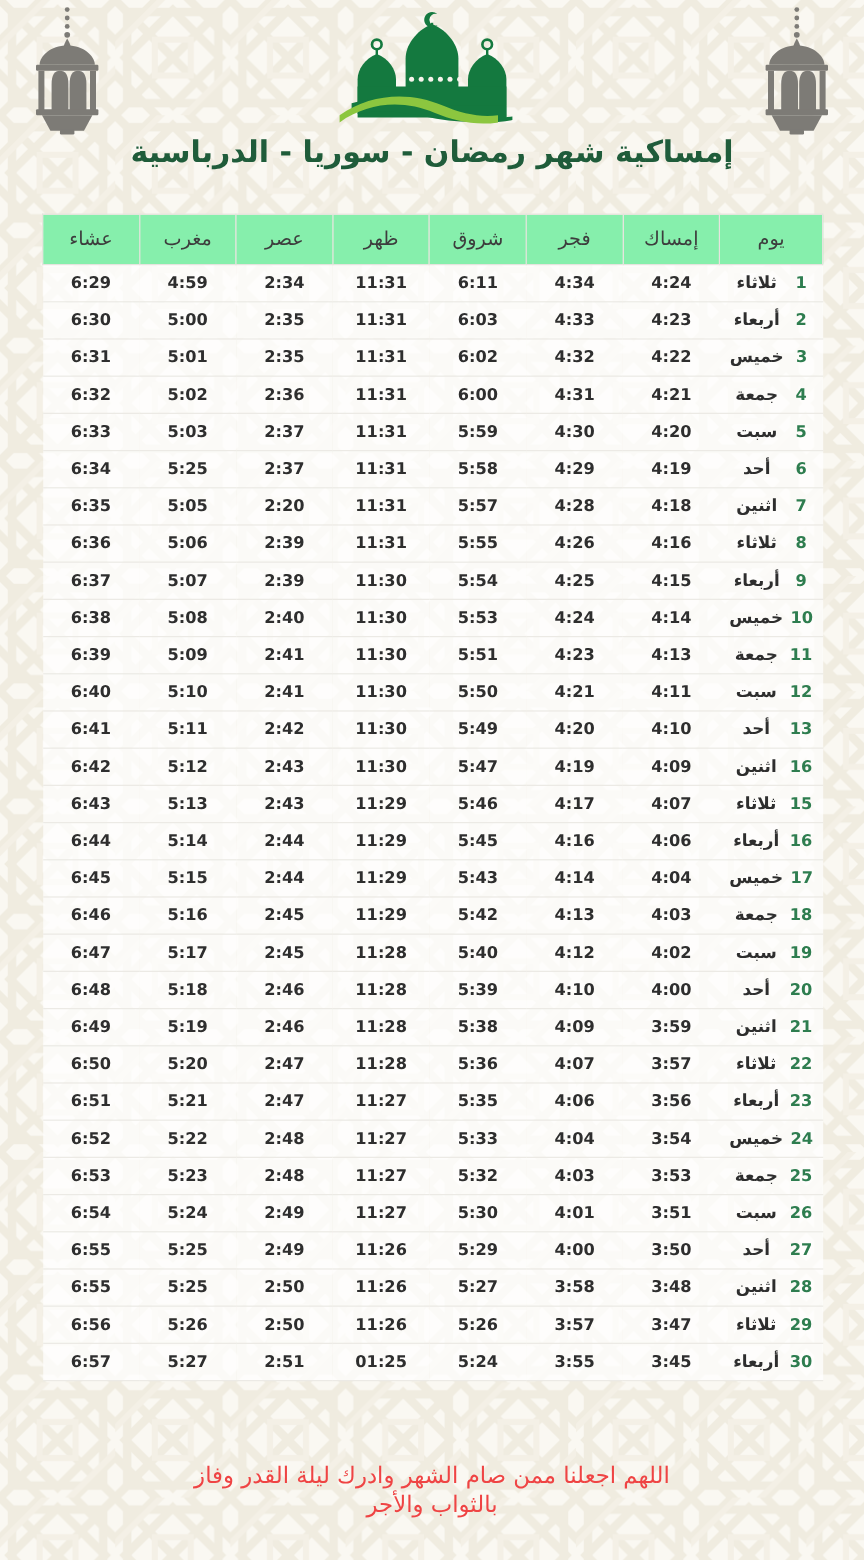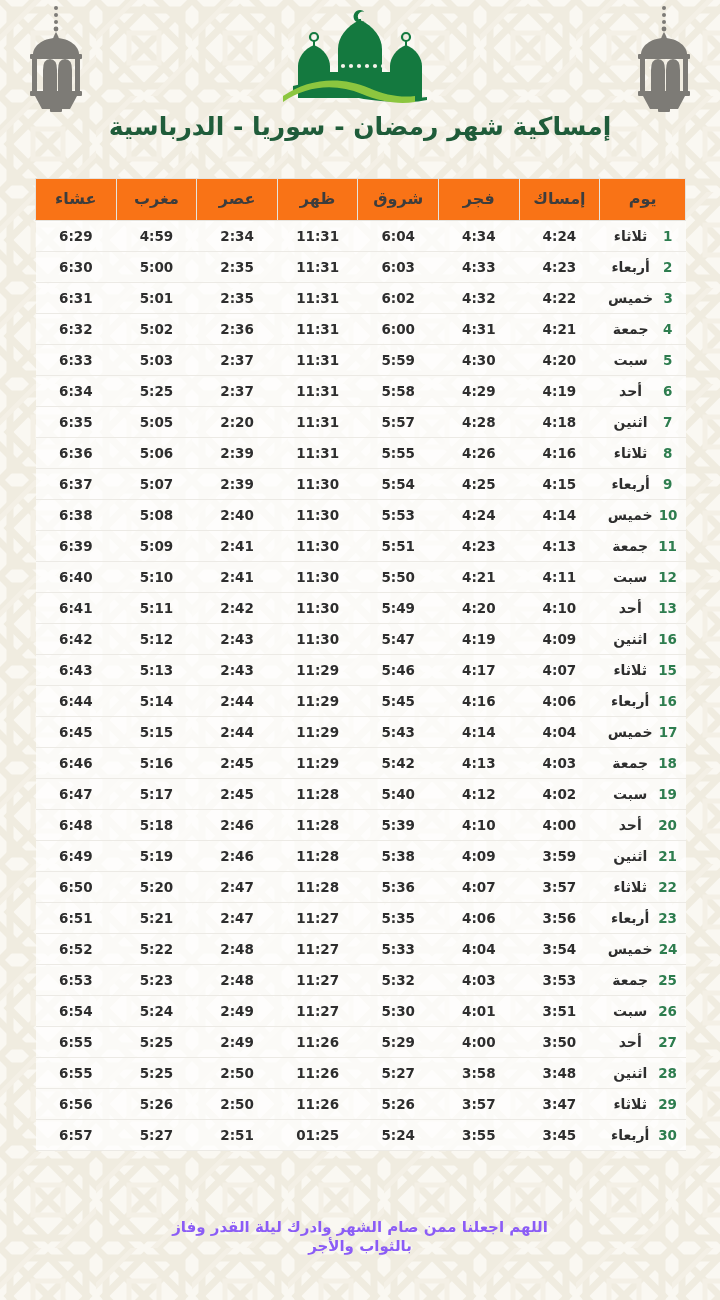--- a/index.html
+++ b/index.html
@@ -78,24 +78,24 @@
     top: 178px;
     left: 35px;
     width: 651px;
   }
   table.imsakiya {
     width: 100%;
     border-collapse: collapse;
     table-layout: fixed;
   }
   table.imsakiya thead th {
-    background: #f97316;
+    background: #86efac;
     border: 1px solid #e6e4de;
     font-size: 16px;
-    font-weight: bold;
+    font-weight: normal;
     color: #3d3d3d;
     padding: 11px 0 12px 0;
     text-align: center;
     line-height: 1.1;
   }
   table.imsakiya thead th.th-day { }
 
   table.imsakiya tbody td {
     background: rgba(255,255,255,0.72);
     border-bottom: 1px solid #eceae5;
@@ -138,23 +138,23 @@
 
   
   .footer {
     position: absolute;
     left: 0;
     right: 0;
     top: 1218px;
     text-align: center;
   }
   .dua {
-    font-size: 15px;
-    font-weight: bold;
-    color: #8b5cf6;
+    font-size: 19px;
+    font-weight: normal;
+    color: #ef4444;
     line-height: 1.28;
     max-width: 430px;
     margin: 0 auto;
   }
   .sponsor {
     margin-top: 13px;
     font-size: 13px;
     font-weight: normal;
     color: #b9b5ab;
     letter-spacing: 0.4px;
@@ -293,21 +293,21 @@
           <th>عصر</th>
           <th>مغرب</th>
           <th>عشاء</th>
         </tr>
       </thead>
       <tbody id="tbody">
           <tr>
             <td class="day-cell"><span class="day-num">1</span><span class="day-name">ثلاثاء</span></td>
             <td>4:24</td>
             <td>4:34</td>
-            <td>6:04</td>
+            <td>6:11</td>
             <td>11:31</td>
             <td>2:34</td>
             <td>4:59</td>
             <td>6:29</td>
           </tr>
           <tr>
             <td class="day-cell"><span class="day-num">2</span><span class="day-name">أربعاء</span></td>
             <td>4:23</td>
             <td>4:33</td>
             <td>6:03</td>

